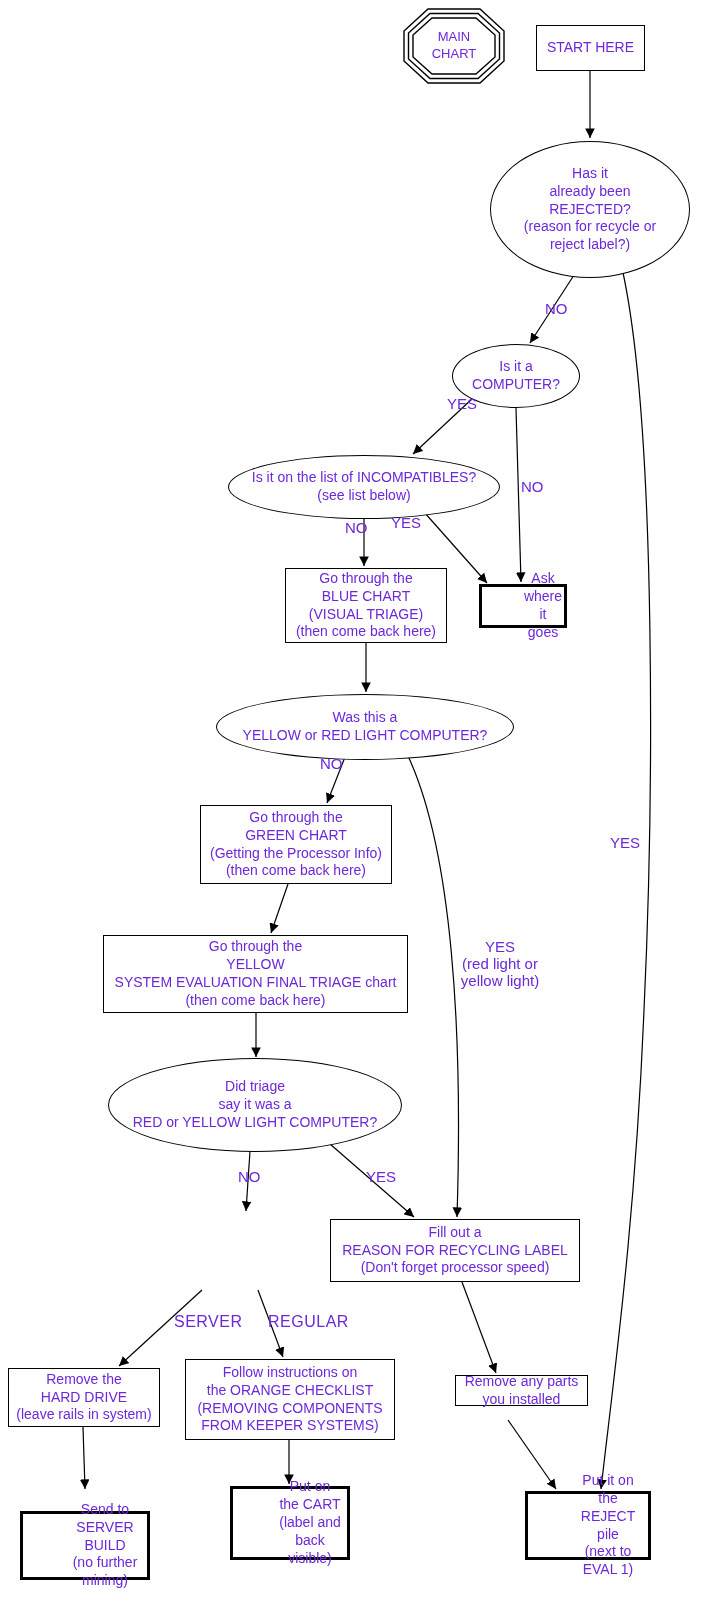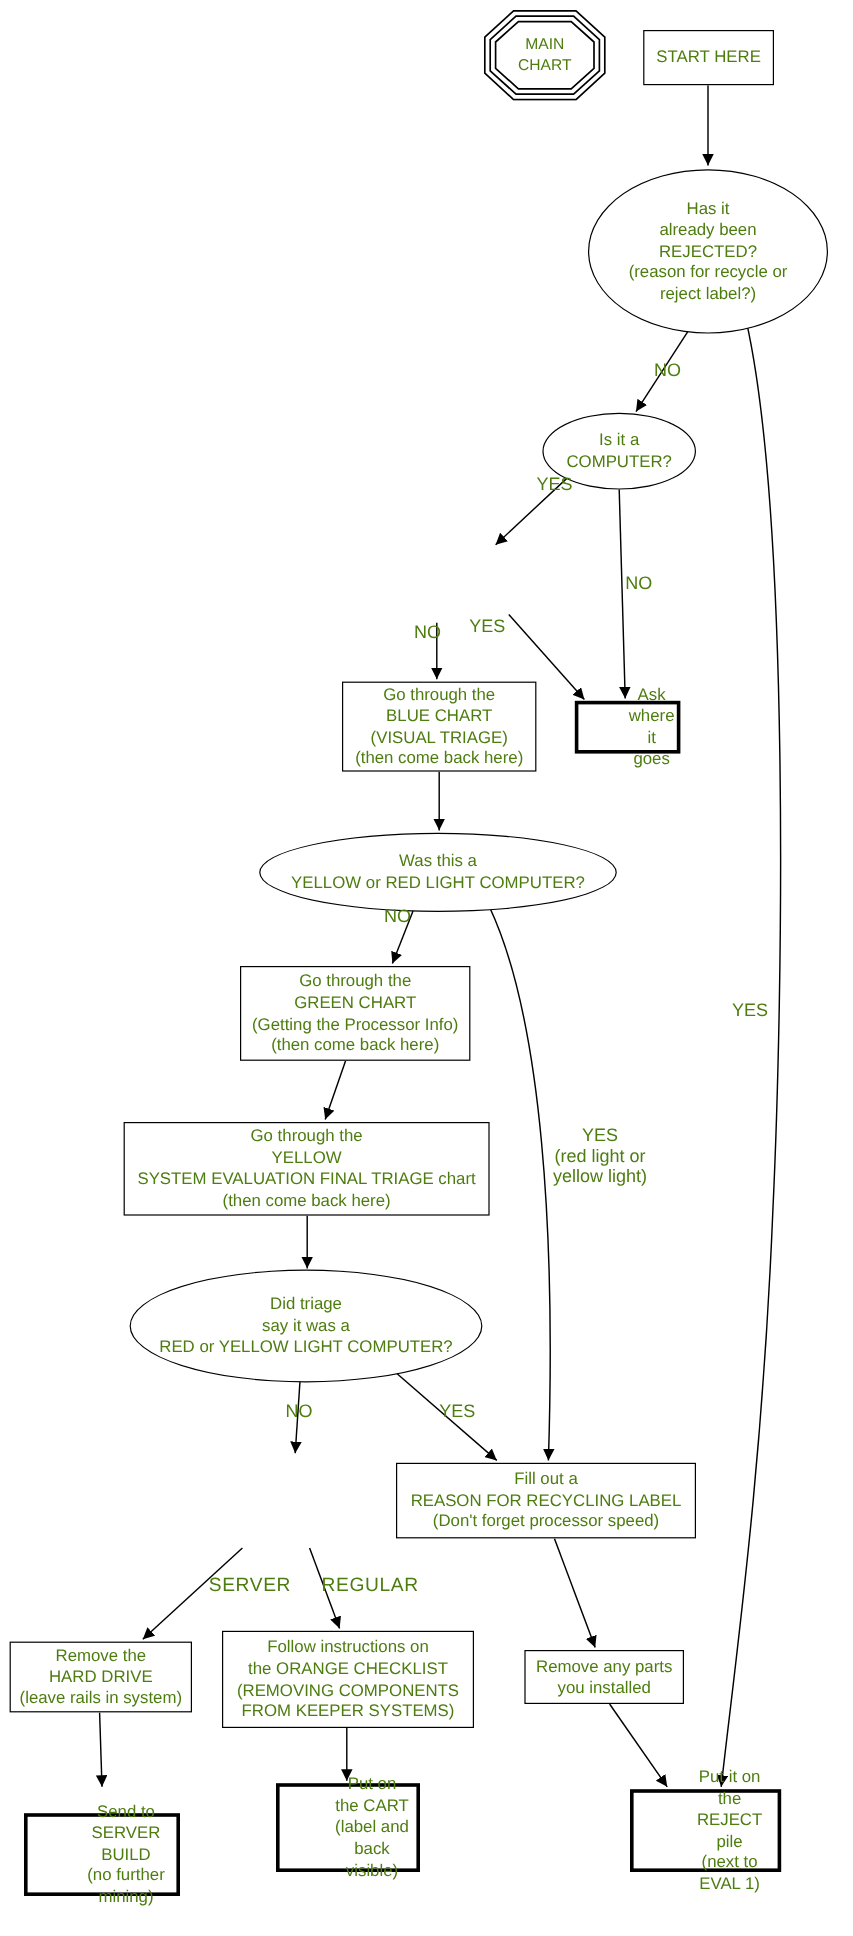--- a/index.html
+++ b/index.html
@@ -2,21 +2,21 @@
 <html><head>
 <meta charset="utf-8">
 <style>
   * { box-sizing: border-box; }
   html, body { margin: 0; padding: 0; background: #ffffff; }
   .canvas {
     position: relative;
     width: 711px;
     height: 1613px;
     font-family: "Liberation Sans", "DejaVu Sans", sans-serif;
-    color: #4d7c0f;
+    color: #6d28d9;
     overflow: hidden;
     background: #fff;
   }
   .edges { position: absolute; left: 0; top: 0; }
   .node {
     position: absolute;
     display: flex;
     align-items: center;
     justify-content: center;
     text-align: center;
@@ -99,20 +99,24 @@
 REJECTED?
 (reason for recycle or
 reject label?)</span>
   </div>
 
   <div class="node ellipse" style="left:452px; top:344px; width:128px; height:64px;">
     <span class="lbl">Is it a
 COMPUTER?</span>
   </div>
 
+  <div class="node ellipse" style="left:228px; top:455px; width:272px; height:64px;">
+    <span class="lbl">Is it on the list of INCOMPATIBLES?
+(see list below)</span>
+  </div>
 
   <div class="node box bold" style="left:479px; top:584px; width:88px; height:44px;">
     <span class="lbl">Ask where
 it goes</span>
   </div>
 
   <div class="node box" style="left:285px; top:568px; width:162px; height:75px;">
     <span class="lbl">Go through the
 BLUE CHART
 (VISUAL TRIAGE)
@@ -157,21 +161,21 @@
 (leave rails in system)</span>
   </div>
 
   <div class="node box" style="left:185px; top:1359px; width:210px; height:81px;">
     <span class="lbl">Follow instructions on
 the ORANGE CHECKLIST
 (REMOVING COMPONENTS
 FROM KEEPER SYSTEMS)</span>
   </div>
 
-  <div class="node box" style="left:437px; top:1375px; width:133px; height:45px;">
+  <div class="node box" style="left:455px; top:1375px; width:133px; height:31px;">
     <span class="lbl">Remove any parts
 you installed</span>
   </div>
 
   <div class="node box bold" style="left:20px; top:1491px; width:130px; height:69px;margin-top:20px;">
     <span class="lbl">Send to
 SERVER BUILD
 (no further mining)</span>
   </div>
 

